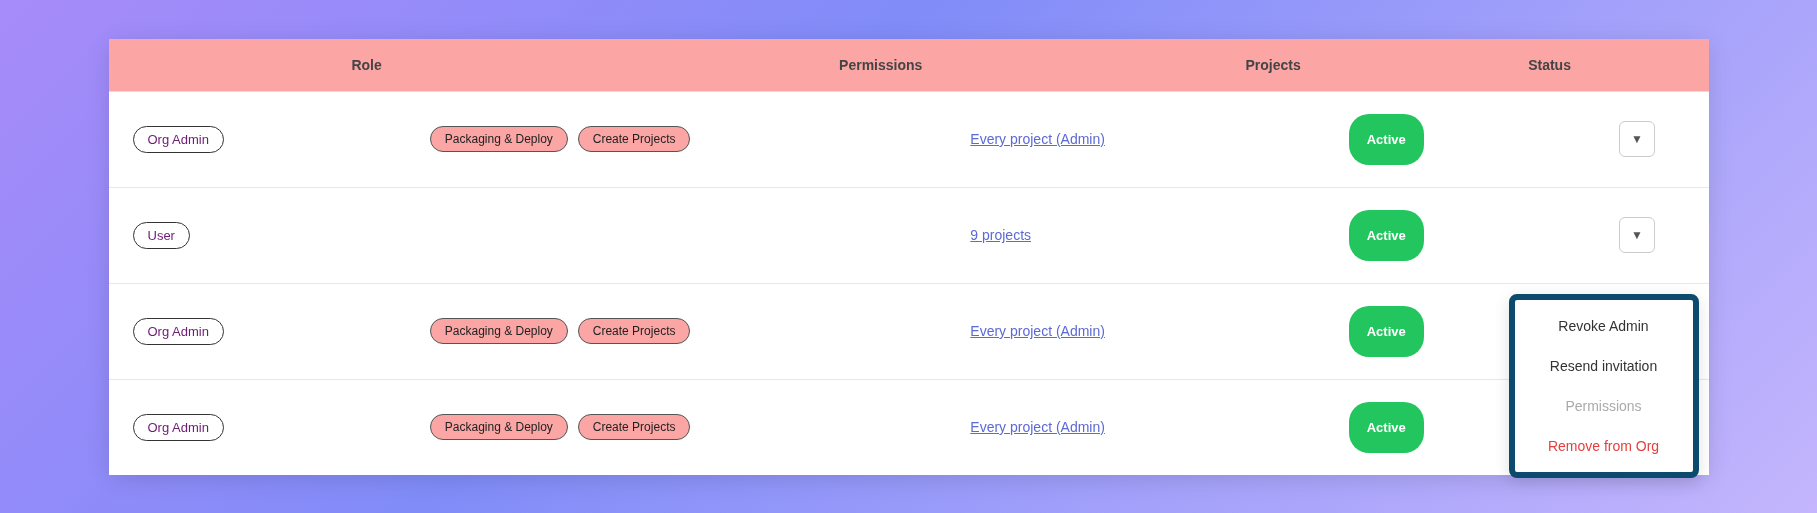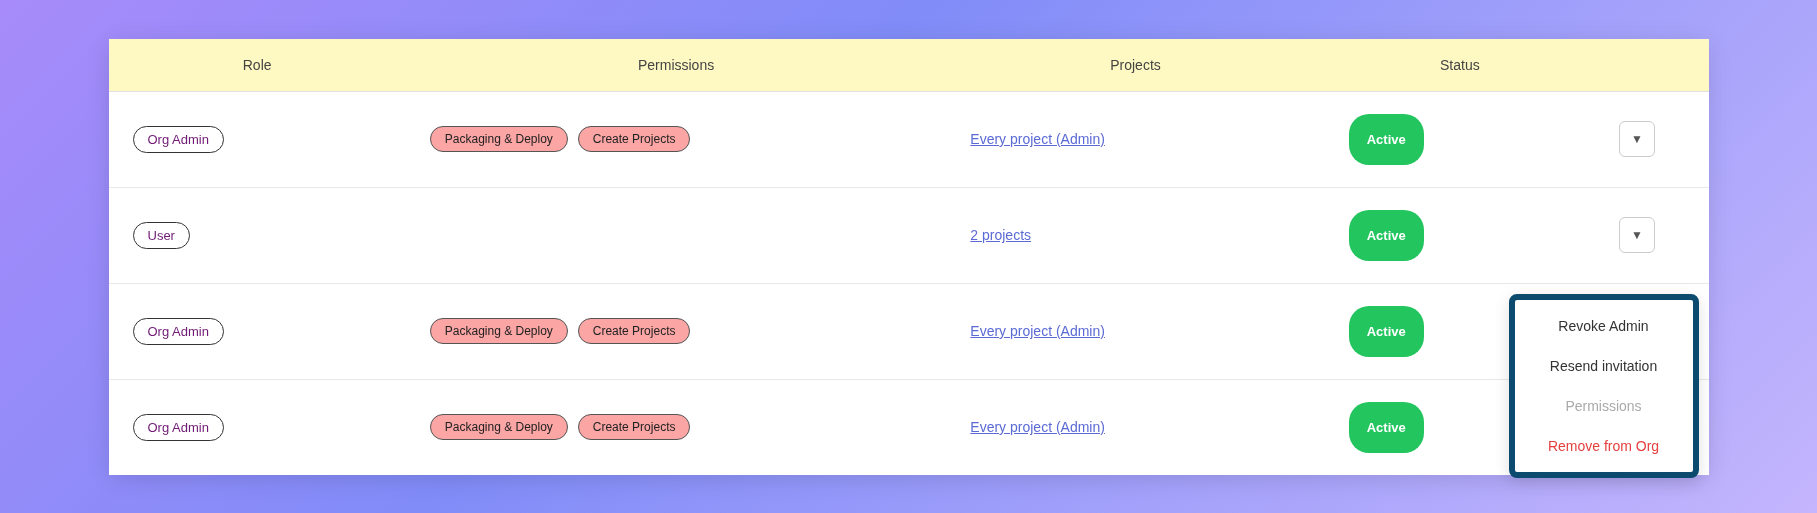--- a/index.html
+++ b/index.html
@@ -22,25 +22,25 @@
     }
     .table {
       width: 100%;
       border-collapse: collapse;
     }
     .table thead tr {
       border-bottom: 1px solid #e0e0e0;
     }
     .table th {
       padding: 18px 24px;
-      text-align: center;
-      font-size: 14px;
-      font-weight: 400;
+      text-align: right;
+      font-size: 14px;
+      font-weight: 700;
       color: #444;
-      background: #fef9c3;
+      background: #fca5a5;
     }
     .table tbody tr {
       border-bottom: 1px solid #e8e8e8;
       background: #fff;
     }
     .table tbody tr:first-child {
       background: #fff;
     }
     .table tbody tr:last-child {
       border-bottom: none;
@@ -182,21 +182,21 @@
         </td>
       </tr>
 
       <tr>
         <td class="col-role">
           <span class="role-badge">User</span>
         </td>
         <td class="col-permissions">
         </td>
         <td class="col-projects">
-          <span class="project-link">2 projects</span>
+          <span class="project-link">9 projects</span>
         </td>
         <td class="col-status">
           <span class="status-badge">Active</span>
         </td>
         <td class="col-actions actions-col">
           <button class="dropdown-btn">
             <span>▼</span>
           </button>
         </td>
       </tr>

